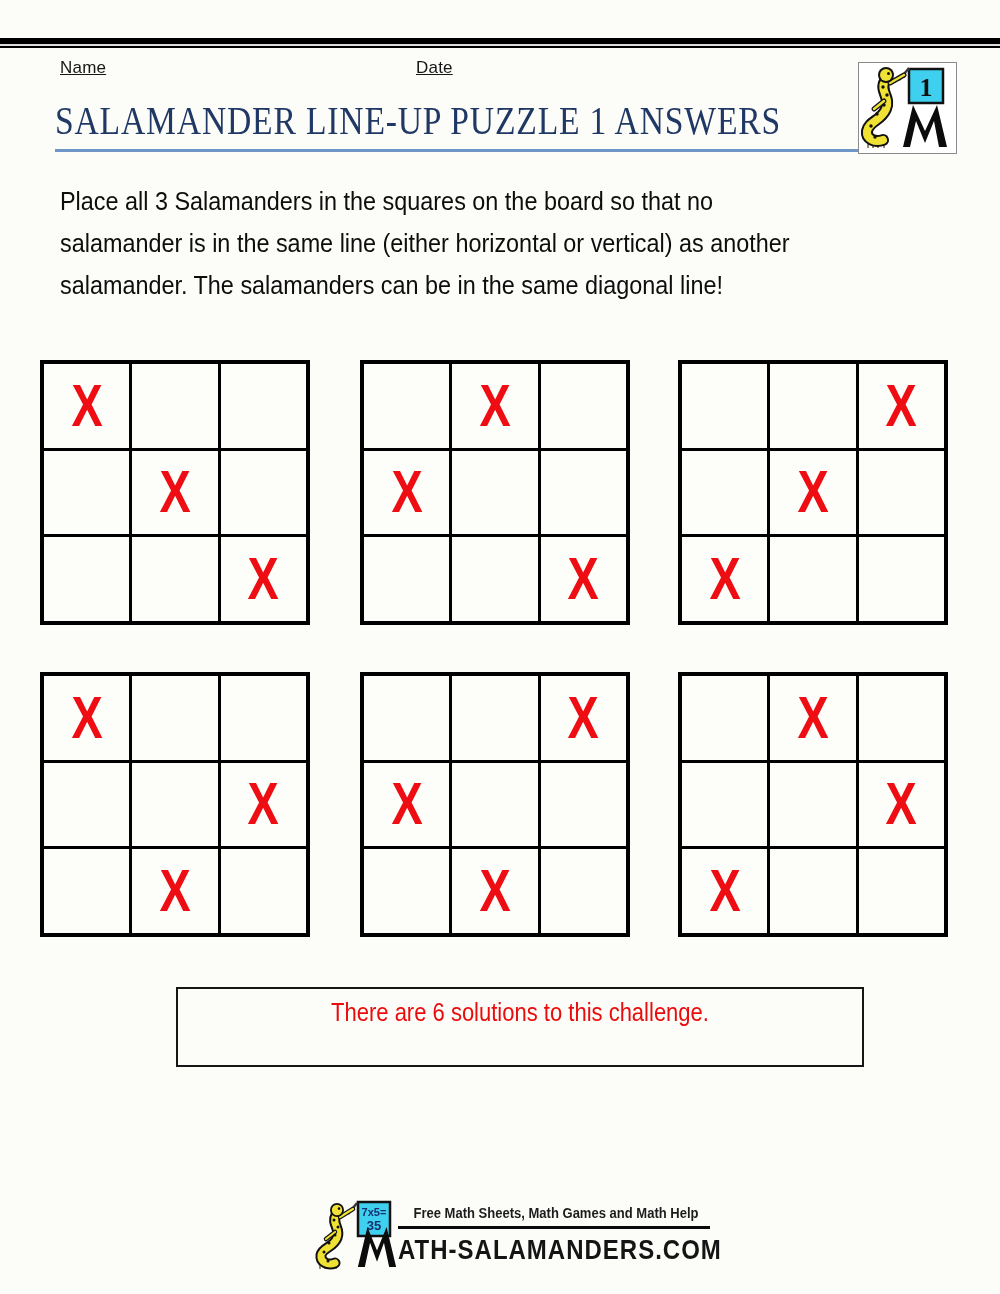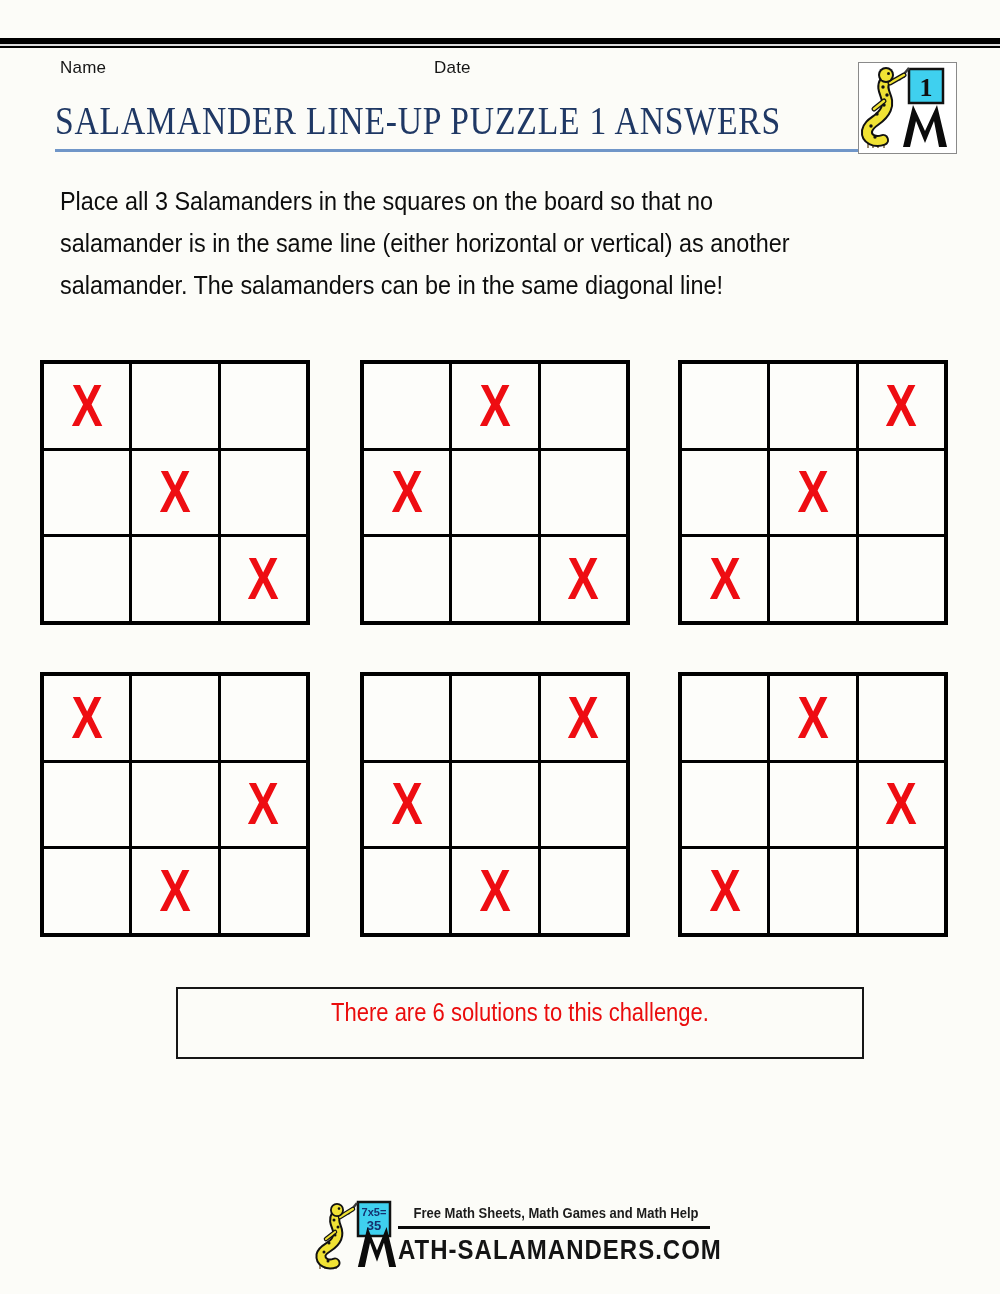--- a/index.html
+++ b/index.html
@@ -8,23 +8,23 @@
     width:1000px;height:1294px;
     margin:0 auto;
     background:#fcfcf8;
     font-family:"Liberation Sans",sans-serif;
     overflow:hidden;
   }
   
   .top-bar{position:absolute;left:0;top:38px;width:1000px;height:10px;
     background:linear-gradient(#000 0 6px,#dcdcdc 6px 8px,#000 8px 10px);}
   
-  .field-label{position:absolute;top:58px;font-size:17px;color:#161616;letter-spacing:.2px;}
+  .field-label{position:absolute;top:58px;font-size:17px;color:#161616;letter-spacing:.2px;text-decoration:underline;}
   #name-label{left:60px;}
-  #date-label{left:434px;}
+  #date-label{left:416px;}
   
   .title{
     position:absolute;left:55px;top:96px;width:960px;
     font-family:"Liberation Serif",serif;
     font-size:41px;font-weight:400;color:#1f3864;
     letter-spacing:1px;white-space:nowrap;
     transform:scaleX(.82);transform-origin:left top;
   }
   .title-rule{position:absolute;left:55px;top:149px;width:900px;height:3px;background:#7096c8;}
   
@@ -35,21 +35,21 @@
     font-size:26px;color:#0d0d0d;line-height:42px;
     transform:scaleX(.90);transform-origin:left top;white-space:nowrap;}
   
   .grid{position:absolute;width:270px;height:265px;box-sizing:border-box;
     background:#000;border:4px solid #000;
     display:grid;grid-template-columns:repeat(3,1fr);grid-template-rows:repeat(3,1fr);gap:3px;}
   .cell{background:#fdfdfa;display:flex;align-items:center;justify-content:center;overflow:hidden;}
   .mark{font-family:"Liberation Sans",sans-serif;font-weight:bold;font-size:60px;
     color:#ee0d12;line-height:1;transform:scaleX(.78);}
   
-  .note-box{position:absolute;left:176px;top:987px;width:688px;height:72px;
+  .note-box{position:absolute;left:176px;top:987px;width:688px;height:80px;
     box-sizing:border-box;border:2px solid #161616;background:#fcfcf8;}
   .note-text{margin-top:9px;text-align:center;font-size:25px;color:#ea0c0c;
     transform:scaleX(.88);transform-origin:center top;white-space:nowrap;}
   
   .footer-sala{position:absolute;left:314px;top:1200px;}
   .footer-tagline{position:absolute;left:400px;top:1205px;width:312px;
     text-align:center;font-size:14px;font-weight:bold;color:#1c1c1c;
     transform:scaleX(.93);transform-origin:center top;white-space:nowrap;}
   .footer-rule{position:absolute;left:398px;top:1226px;width:312px;height:3px;background:#0a0a0a;}
   .footer-m{position:absolute;left:357px;top:1227px;}

